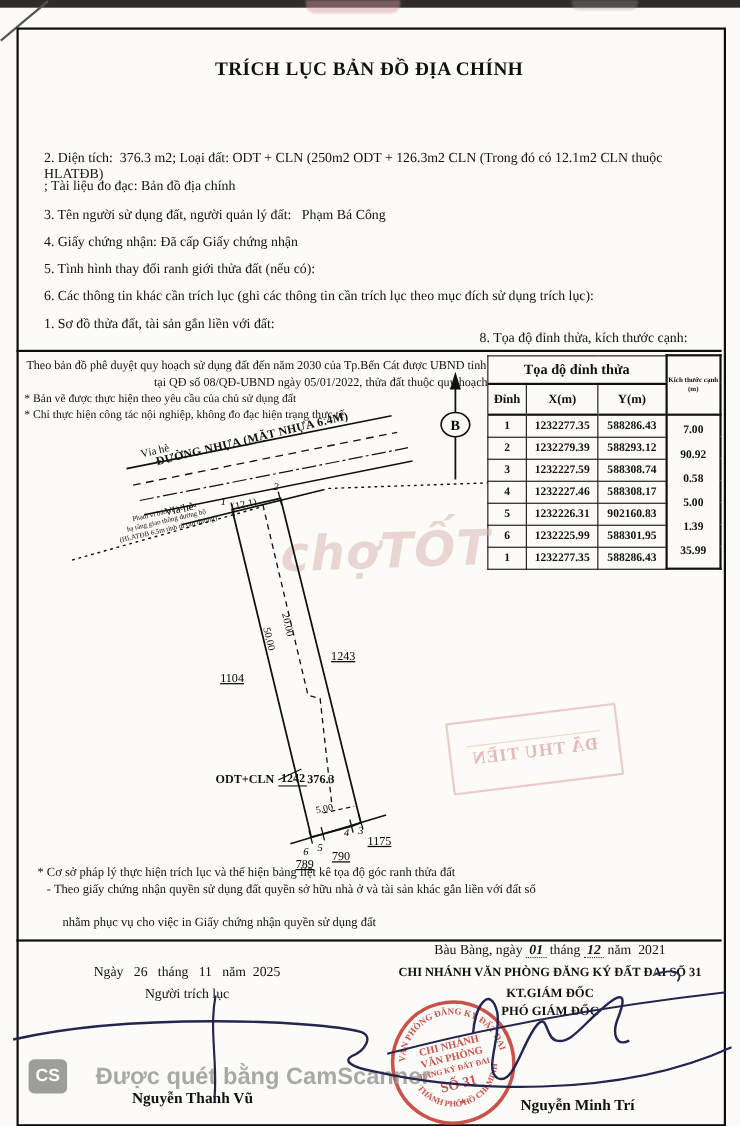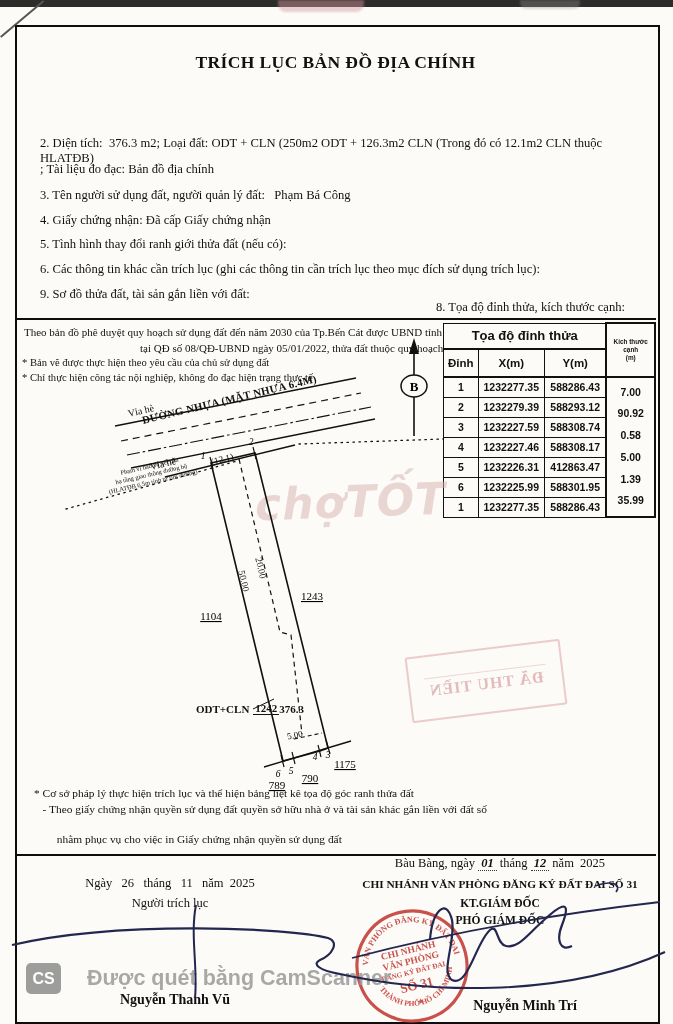--- a/index.html
+++ b/index.html
@@ -31,21 +31,21 @@
   .viahe2{left:150px;top:461px;font-size:10px;transform:rotate(-13deg);}
   .dim121{left:211px;top:457px;font-size:9.5px;transform:rotate(-13.5deg);}
   .dim50{left:233px;top:576px;font-size:9.5px;transform:rotate(77deg);transform-origin:center;}
   .dim20{left:250px;top:563px;font-size:9.5px;transform:rotate(77deg);transform-origin:center;}
   .dim5{left:287px;top:730px;font-size:9px;transform:rotate(-12deg);}
   .parcel-tag{left:196px;top:703px;display:flex;align-items:center;gap:4px;font-size:11px;font-weight:bold;}
   .frac{display:inline-flex;flex-direction:row;align-items:center;line-height:11px;font-size:11px;}
   .frac .num{border-bottom:1.2px solid #111;padding:0 2px;}
   
   .ctable{left:443px;top:322px;width:213px;border-collapse:collapse;background:#fcfbf8;}
-  .ctable td,.ctable th{border:1px solid #111;font-family:Liberation Sans, sans-serif;}
+  .ctable td,.ctable th{border:1px solid #111;font-family:Liberation Serif, serif;}
   .ctable .tt{font-size:13px;font-weight:bold;height:22px;text-align:center;}
   .ctable .hd{font-size:11.5px;font-weight:bold;height:24px;text-align:center;}
   .ctable .kthd{font-size:6.4px;font-weight:bold;text-align:center;line-height:8px;width:52px;}
   .ctable .cv{font-size:10.5px;font-weight:bold;text-align:center;height:19px;padding:0 1px;}
   .ctable .outer{border:2px solid #111;}
   .ctable .thick-b{border-bottom:2px solid #111;}
   .edgecell{vertical-align:top;padding:0;border-radius:17px;}
   .edges{display:flex;flex-direction:column;justify-content:space-between;height:121px;padding:8px 0 6px 0;}
   .edges div{font-size:10.5px;font-weight:bold;text-align:center;}
   .foot{left:34px;width:600px;font-size:11.4px;}
@@ -95,21 +95,21 @@
   <div class="abs docframe"></div>
 
   <div class="abs title">TRÍCH LỤC BẢN ĐỒ ĐỊA CHÍNH</div>
 
   <div class="abs line pre" style="top:136px">2. Diện tích:  376.3 m2; Loại đất: ODT + CLN (250m2 ODT + 126.3m2 CLN (Trong đó có 12.1m2 CLN thuộc HLATĐB)</div>
   <div class="abs line pre" style="top:162px">; Tài liệu đo đạc: Bản đồ địa chính</div>
   <div class="abs line pre" style="top:188px">3. Tên người sử dụng đất, người quản lý đất:   Phạm Bá Công</div>
   <div class="abs line pre" style="top:213px">4. Giấy chứng nhận: Đã cấp Giấy chứng nhận</div>
   <div class="abs line pre" style="top:237px">5. Tình hình thay đổi ranh giới thửa đất (nếu có):</div>
   <div class="abs line pre" style="top:262px">6. Các thông tin khác cần trích lục (ghi các thông tin cần trích lục theo mục đích sử dụng trích lục):</div>
-  <div class="abs line pre" style="top:287px">9. Sơ đồ thửa đất, tài sản gắn liền với đất:</div>
+  <div class="abs line pre" style="top:287px">1. Sơ đồ thửa đất, tài sản gắn liền với đất:</div>
   <div class="abs" style="left:436px;top:300px;width:216px;font-size:12.6px">8. Tọa độ đỉnh thửa, kích thước cạnh:</div>
 
   <div class="abs mapbox"></div>
 
   <div class="abs note1">Theo bản đồ phê duyệt quy hoạch sử dụng đất đến năm 2030 của Tp.Bến Cát được UBND tỉnh phê duyệt</div>
   <div class="abs note2">tại QĐ số 08/QĐ-UBND ngày 05/01/2022, thửa đất thuộc quy hoạch đất ở</div>
   <div class="abs bullet" style="top:357px">* Bản vẽ được thực hiện theo yêu cầu của chủ sử dụng đất</div>
   <div class="abs bullet" style="top:372px">* Chỉ thực hiện công tác nội nghiệp, không đo đạc hiện trạng thực tế</div>
 
   <div class="abs chotot">chợTỐT</div>
@@ -218,21 +218,21 @@
       <td class="cv">588308.74</td>
     </tr>
     <tr>
       <td class="cv">4</td>
       <td class="cv">1232227.46</td>
       <td class="cv">588308.17</td>
     </tr>
     <tr>
       <td class="cv">5</td>
       <td class="cv">1232226.31</td>
-      <td class="cv">412863.47</td>
+      <td class="cv">902160.83</td>
     </tr>
     <tr>
       <td class="cv">6</td>
       <td class="cv">1232225.99</td>
       <td class="cv">588301.95</td>
     </tr>
     <tr>
       <td class="cv">1</td>
       <td class="cv">1232277.35</td>
       <td class="cv">588286.43</td>
@@ -251,21 +251,21 @@
 
   <div class="abs sig-date-l pre">Ngày   26   tháng   11   năm  2025</div>
   <div class="abs sig-role-l">Người trích lục</div>
   <div class="abs sig-name-l">Nguyễn Thanh Vũ</div>
 
   <div class="abs sig-date-r">
     <span>Bàu Bàng, ngày</span>
     <span class="hw">01</span>
     <span>tháng</span>
     <span class="hw">12</span>
-    <span class="pre">năm  2025</span>
+    <span class="pre">năm  2021</span>
   </div>
   <div class="abs sig-org">CHI NHÁNH VĂN PHÒNG ĐĂNG KÝ ĐẤT ĐAI SỐ 31</div>
   <div class="abs sig-kt">KT.GIÁM ĐỐC</div>
   <div class="abs sig-role-r">PHÓ GIÁM ĐỐC</div>
   <div class="abs sig-name-r">Nguyễn Minh Trí</div>
 
   <svg class="abs redstamp" viewBox="0 0 120 120">
     <circle cx="60" cy="60" r="55" fill="none" stroke="#c43a33" stroke-width="3.2"></circle>
     <defs>
       <path id="arcTop" d="M 60,60 m -44,0 a 44,44 0 1,1 88,0"></path>

